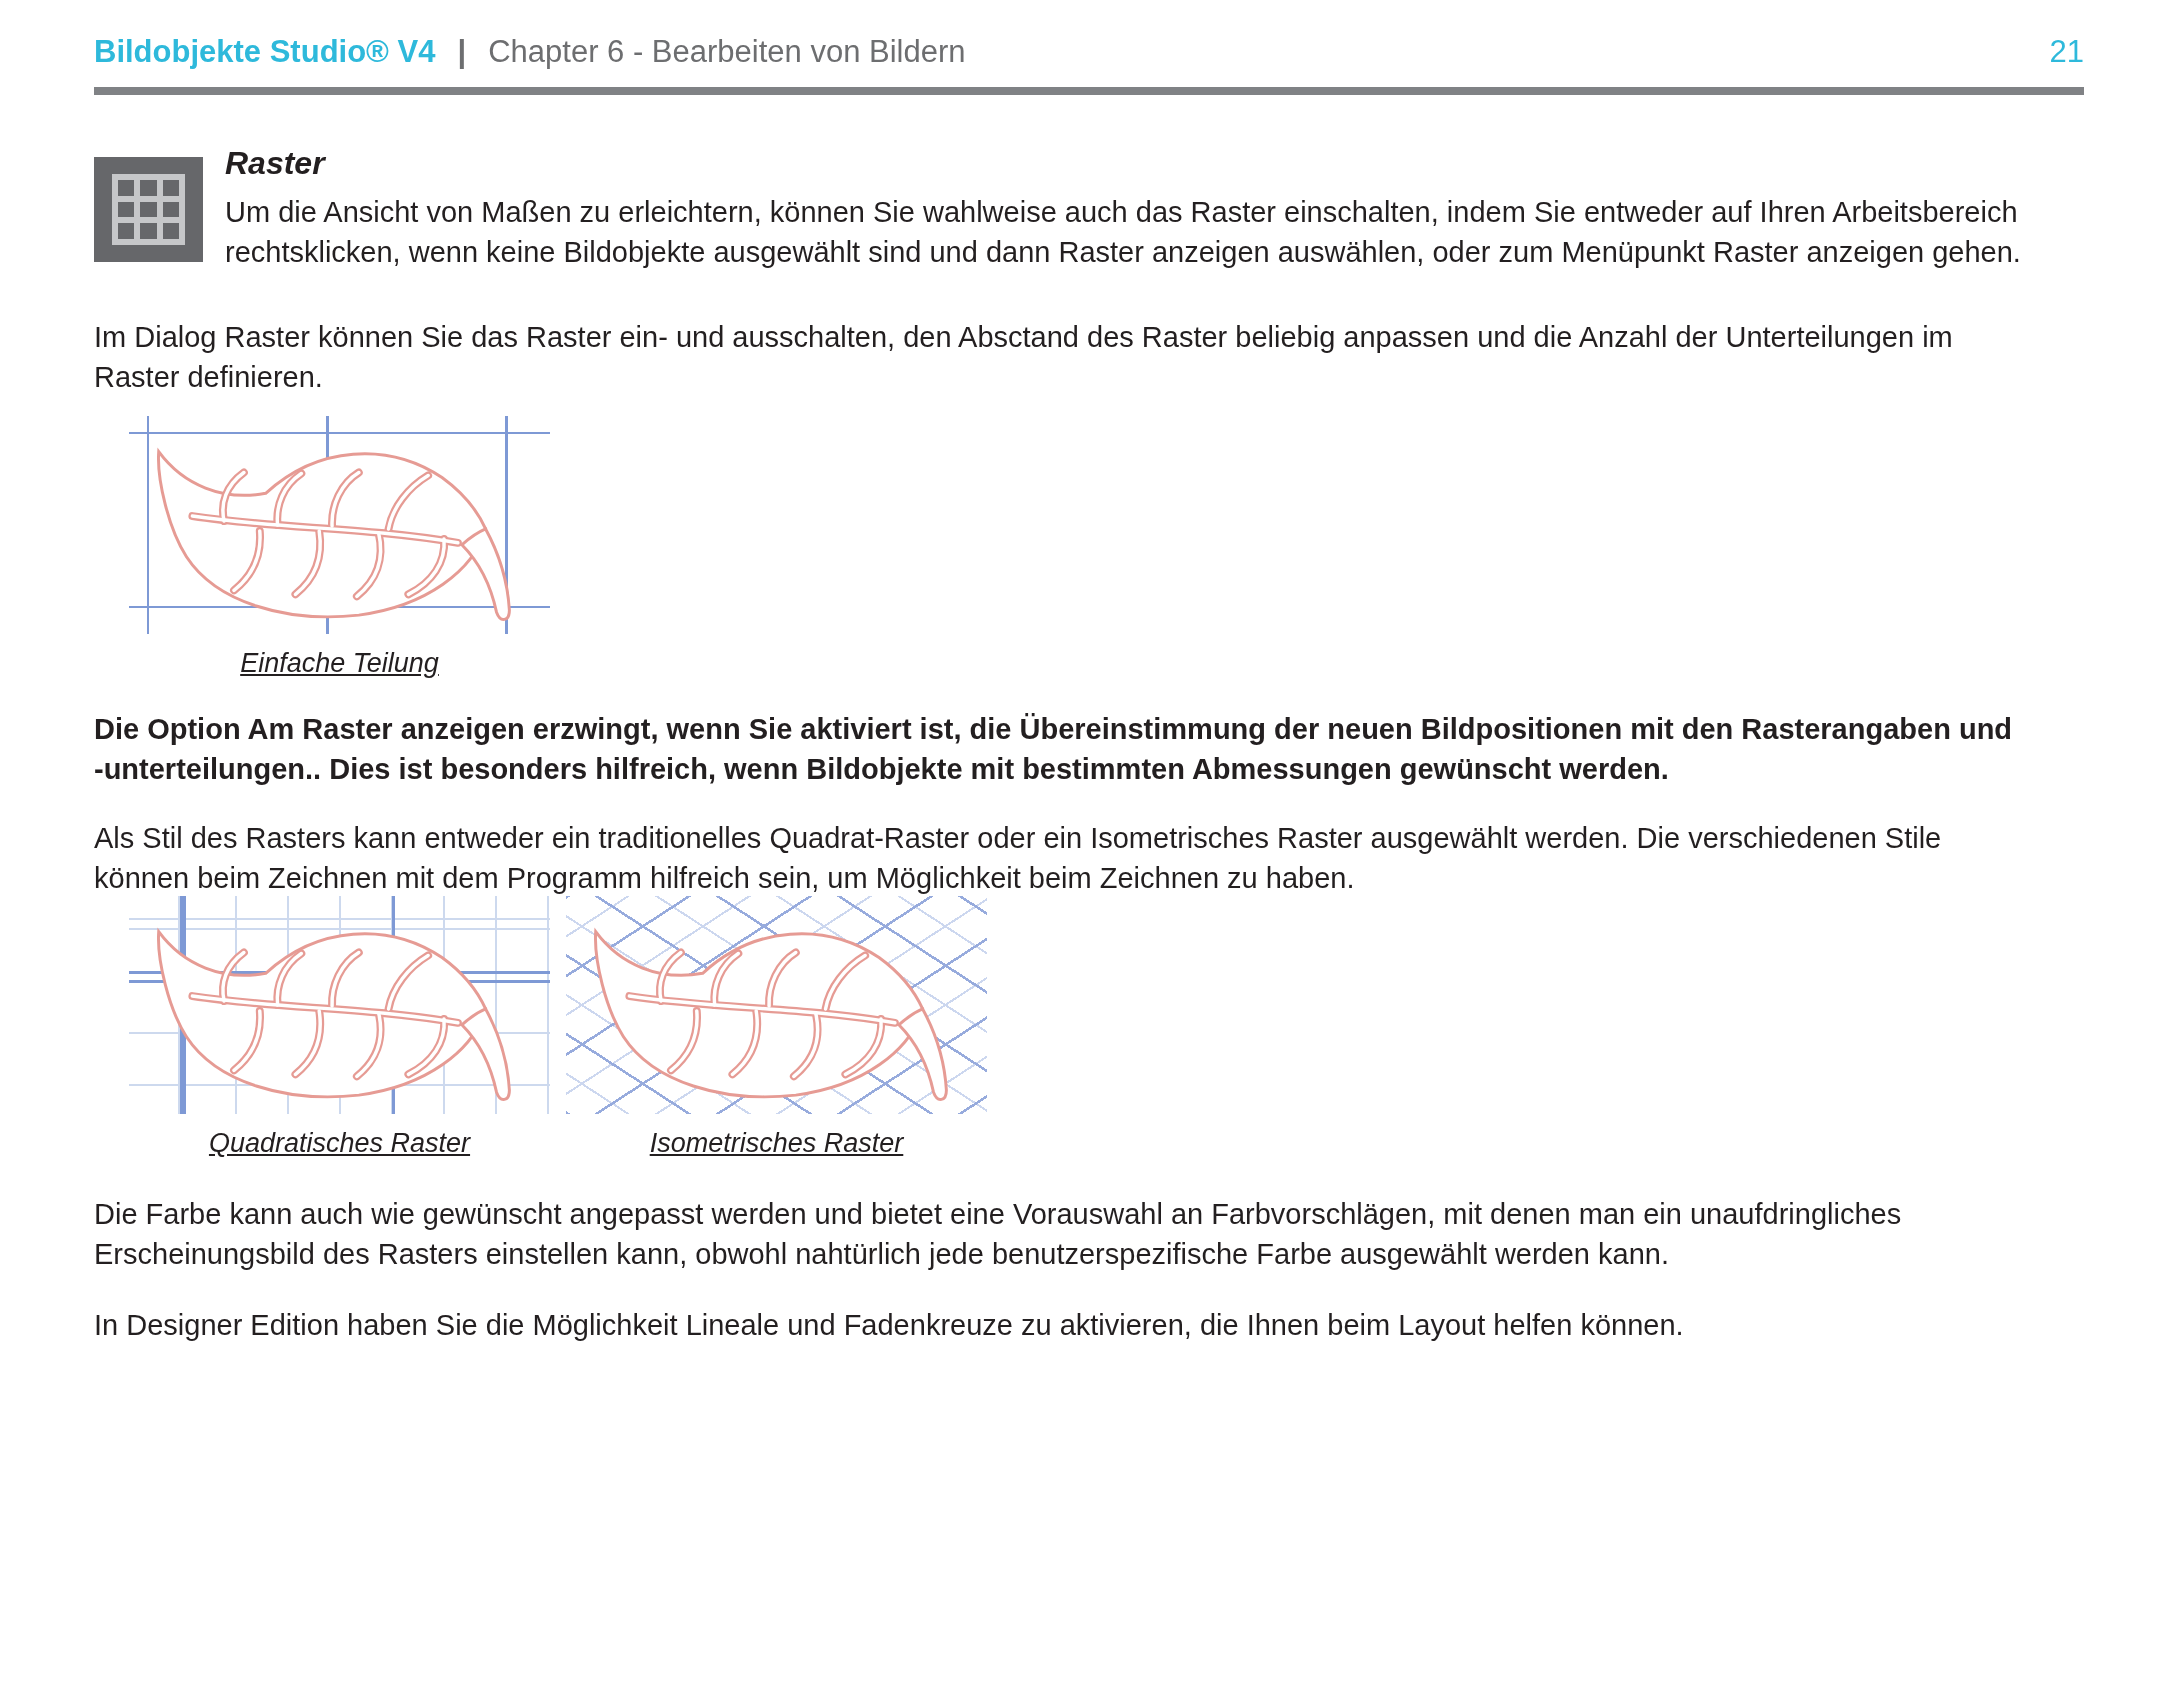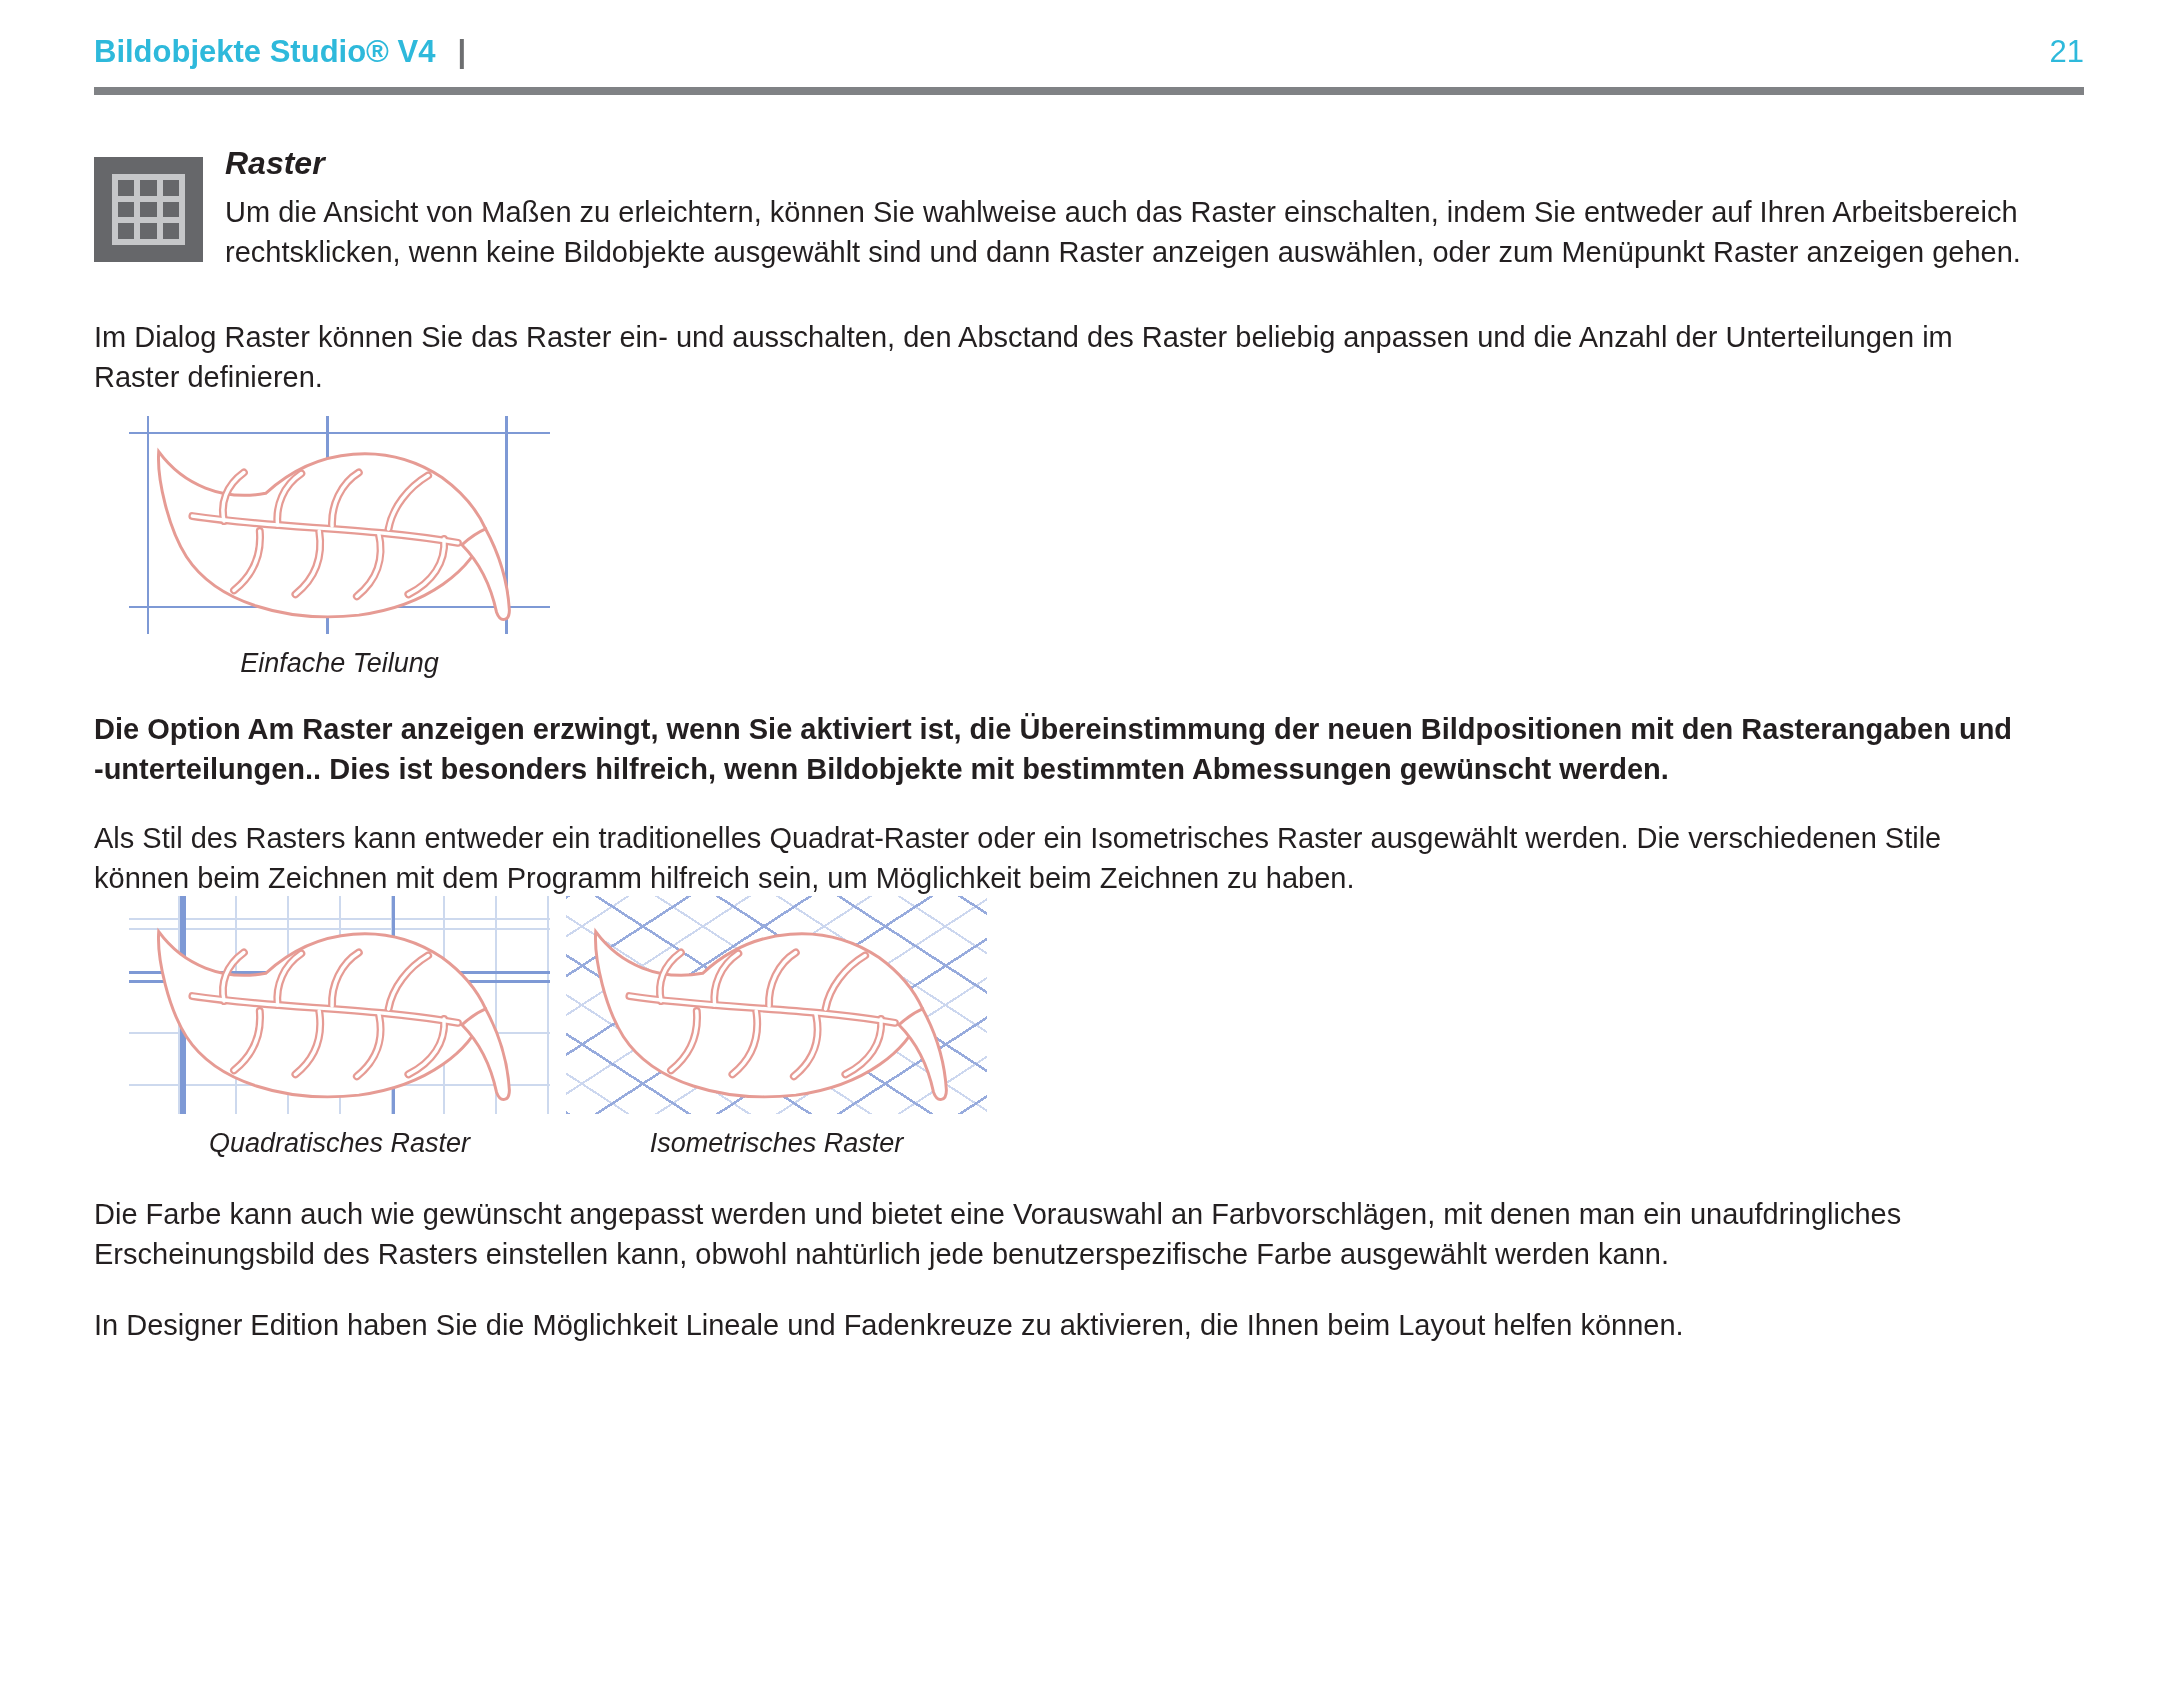--- a/index.html
+++ b/index.html
@@ -38,21 +38,21 @@
 
   .para { font-size:29px; line-height:40px; white-space:pre-line; }
 
   .p2 { position:absolute; left:94px; top:317px; width:1990px; }
   .p3 { position:absolute; left:94px; top:709px; width:1990px;font-weight:bold; }
   .p4 { position:absolute; left:94px; top:818px; width:1990px; }
   .p5 { position:absolute; left:94px; top:1194px; width:1990px; }
   .p6 { position:absolute; left:94px; top:1305px; width:1990px; }
 
   
-  .fig-row { position:absolute; left:129px; display:flex; gap:16px; }
+  .fig-row { position:absolute; left:129px; display:flex; gap:16px;text-decoration:underline; }
   .fig-row-1 { top:416px; }
   .fig-row-2 { top:896px; }
   .figure { width:421px; }
   .fig-img { width:421px; height:218px; position:relative; background-color:#ffffff; }
   .fig-img svg { position:absolute; inset:0; width:100%; height:100%; }
   .fig-caption {
     margin-top:14px; text-align:center; font-size:27px; font-style:italic; color:#231f20;
   }
 
   
@@ -129,20 +129,21 @@
         <path d="M252,118 C258,144 250,166 230,182"></path>
         <path d="M318,124 C320,148 306,168 282,180"></path>
       </g>
     </g>
   </defs>
 </svg>
 
 <div class="page-header">
   <span class="brand">Bildobjekte Studio® V4</span>
   <span class="hsep">|</span>
+  <span class="chapter">Chapter 6 - Bearbeiten von Bildern</span>
   <span class="pageno">21</span>
 </div>
 <div class="header-rule"></div>
 
 <div class="raster-row">
   <div class="grid-icon">
     <div class="grid-icon-inner">
       <span></span>
         <span></span>
         <span></span>

